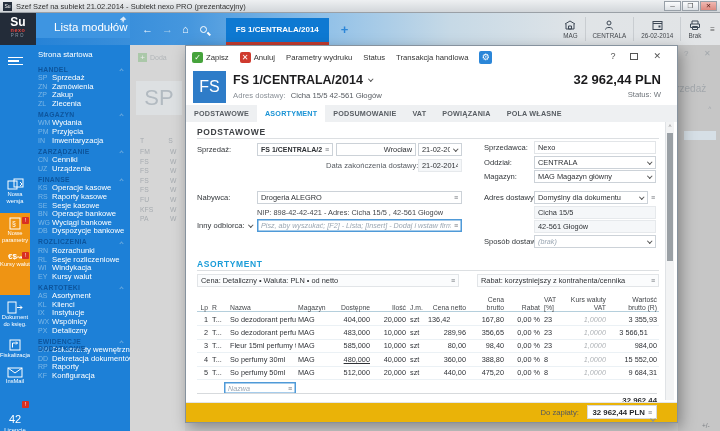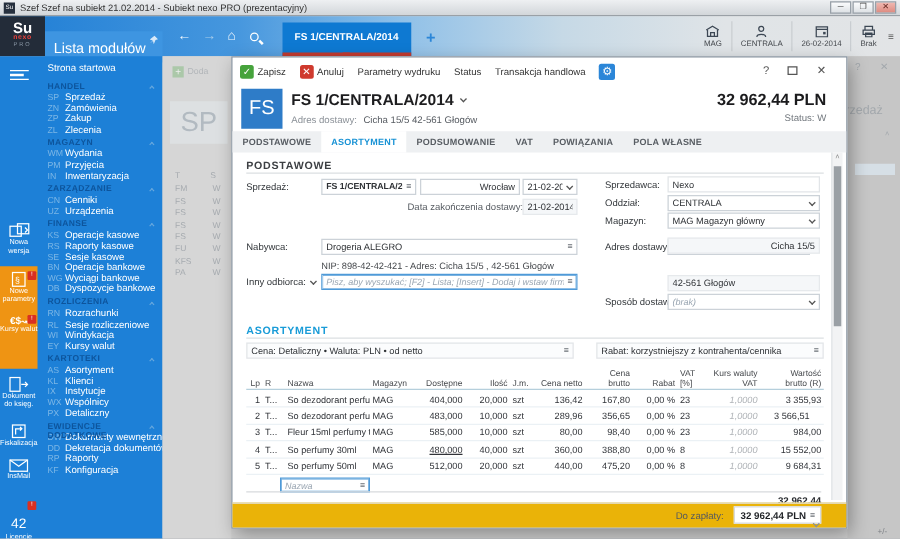--- a/index.html
+++ b/index.html
@@ -17,22 +17,22 @@
            font-size:6.5px;line-height:8px;text-align:center;color:#444;margin-left:1px;}
   .win-btn.close{background:linear-gradient(#f0b9b2,#dd8a80);color:#5a1d16;}
   
   .topband{position:absolute;left:0;top:13px;width:720px;height:32px;
            background:linear-gradient(90deg,#1f7ed5 0px,#4697de 190px,#8fc0e8 320px,#c6d9e6 450px,#e0e4e7 580px,#e2e4e6 720px);}
   .logo{position:absolute;left:0;top:0;width:36px;height:32px;background:#232c39;color:#fff;
         text-align:center;line-height:1;padding-top:3px;}
   .logo .l1{font-size:12px;font-weight:bold;display:block;}
   .logo .l2{font-size:5.5px;color:#e8413c;font-weight:bold;display:block;letter-spacing:.5px;}
   .logo .l3{font-size:4.5px;color:#8a97a5;display:block;letter-spacing:1.5px;}
-  .side-head{position:absolute;left:36px;top:12px;width:94px;height:25px;background:#3e95e1;color:#fff;
-             font-size:11.5px;padding:8px 0 0 7px;}
+  .side-head{position:absolute;left:36px;top:0;width:94px;height:25px;background:#3e95e1;color:#fff;
+             font-size:11.5px;padding:8px 0 0 18px;}
   .pin{position:absolute;right:3px;top:3px;}
   .nav{position:absolute;left:130px;top:0;height:32px;display:flex;align-items:center;padding-left:12px;}
   .nav-gl{font-size:11px;margin-right:9px;color:#f2f8fd;}
   .nav-gl.fwd{color:#a9cdeb;}
   .mag{width:7px;height:7px;border:1.5px solid #fff;border-radius:50%;position:relative;margin:0 9px 0 2px;}
   .mag::after{content:'';position:absolute;left:6px;top:6px;width:4px;height:1.5px;background:#fff;transform:rotate(45deg);}
   .doc-tab{height:27px;align-self:flex-end;background:#0e79d2;color:#fff;font-size:8px;font-weight:bold;
            padding:0 10px;line-height:24px;border-bottom:3px solid #c23b30;margin-left:10px;position:relative;}
   .doc-tab::after{content:'';position:absolute;left:50%;bottom:-6px;margin-left:-3px;
                   border:3px solid transparent;border-top-color:#c23b30;}
@@ -416,21 +416,21 @@
     <div class="fld" style="left:348px;top:124px;width:122px;">
       <span class="t">MAG  Magazyn główny</span>
       <span class="chev"></span>
     </div>
     <span class="lbl" style="left:298px;top:145px;">Adres dostawy:</span>
     <div class="fld" style="left:348px;top:145px;width:114px;">
       <span class="t">Domyślny dla dokumentu</span>
       <span class="chev"></span>
     </div>
     <span class="lbl" style="left:465px;top:145px;color:#6d7278;font-size:7px;">≡</span>
-    <div class="fld light" style="left:348px;top:144px;width:122px;text-align:right;">
+    <div class="fld light" style="left:348px;top:160px;width:122px;">
       <span class="t">Cicha  15/5</span>
     </div>
     <div class="fld light" style="left:348px;top:174px;width:122px;">
       <span class="t">42-561 Głogów</span>
     </div>
     <span class="lbl" style="left:298px;top:189px;">Sposób dostawy:</span>
     <div class="fld" style="left:348px;top:189px;width:122px;">
       <span class="t ph">(brak)</span>
       <span class="chev"></span>
     </div>
@@ -468,21 +468,21 @@
       </div>
     <div class="tbody" id="tbody">
         <div class="trow">
           <div class="td td-lp" style="width: 13px; text-align: right;">1</div>
           <div class="td td-r" style="width: 18px; text-align: left;">T...</div>
           <div class="td td-nazwa" style="width: 68px; text-align: left;">So dezodorant perfu...</div>
           <div class="td td-magazyn" style="width: 36px; text-align: left;">MAG</div>
           <div class="td td-dostepne" style="width: 40px; text-align: right;">404,000</div>
           <div class="td td-ilosc" style="width: 36px; text-align: right;">20,000</div>
           <div class="td td-jm" style="width: 18px; text-align: left;">szt</div>
-          <div class="td td-cena_netto" style="width: 42px; text-align: right;">136,42</div>
+          <div class="td td-cena_netto" style="width: 42px; text-align: left;">136,42</div>
           <div class="td td-cena_brutto" style="width: 38px; text-align: right;">167,80</div>
           <div class="td td-rabat" style="width: 36px; text-align: right;">0,00 %</div>
           <div class="td td-vat" style="width: 20px; text-align: left;">23</div>
           <div class="td td-kurs" style="width: 46px; text-align: right;">1,0000</div>
           <div class="td td-wartosc" style="width: 51px; text-align: right;">3 355,93</div>
         </div>
         <div class="trow">
           <div class="td td-lp" style="width: 13px; text-align: right;">2</div>
           <div class="td td-r" style="width: 18px; text-align: left;">T...</div>
           <div class="td td-nazwa" style="width: 68px; text-align: left;">So dezodorant perfu...</div>

